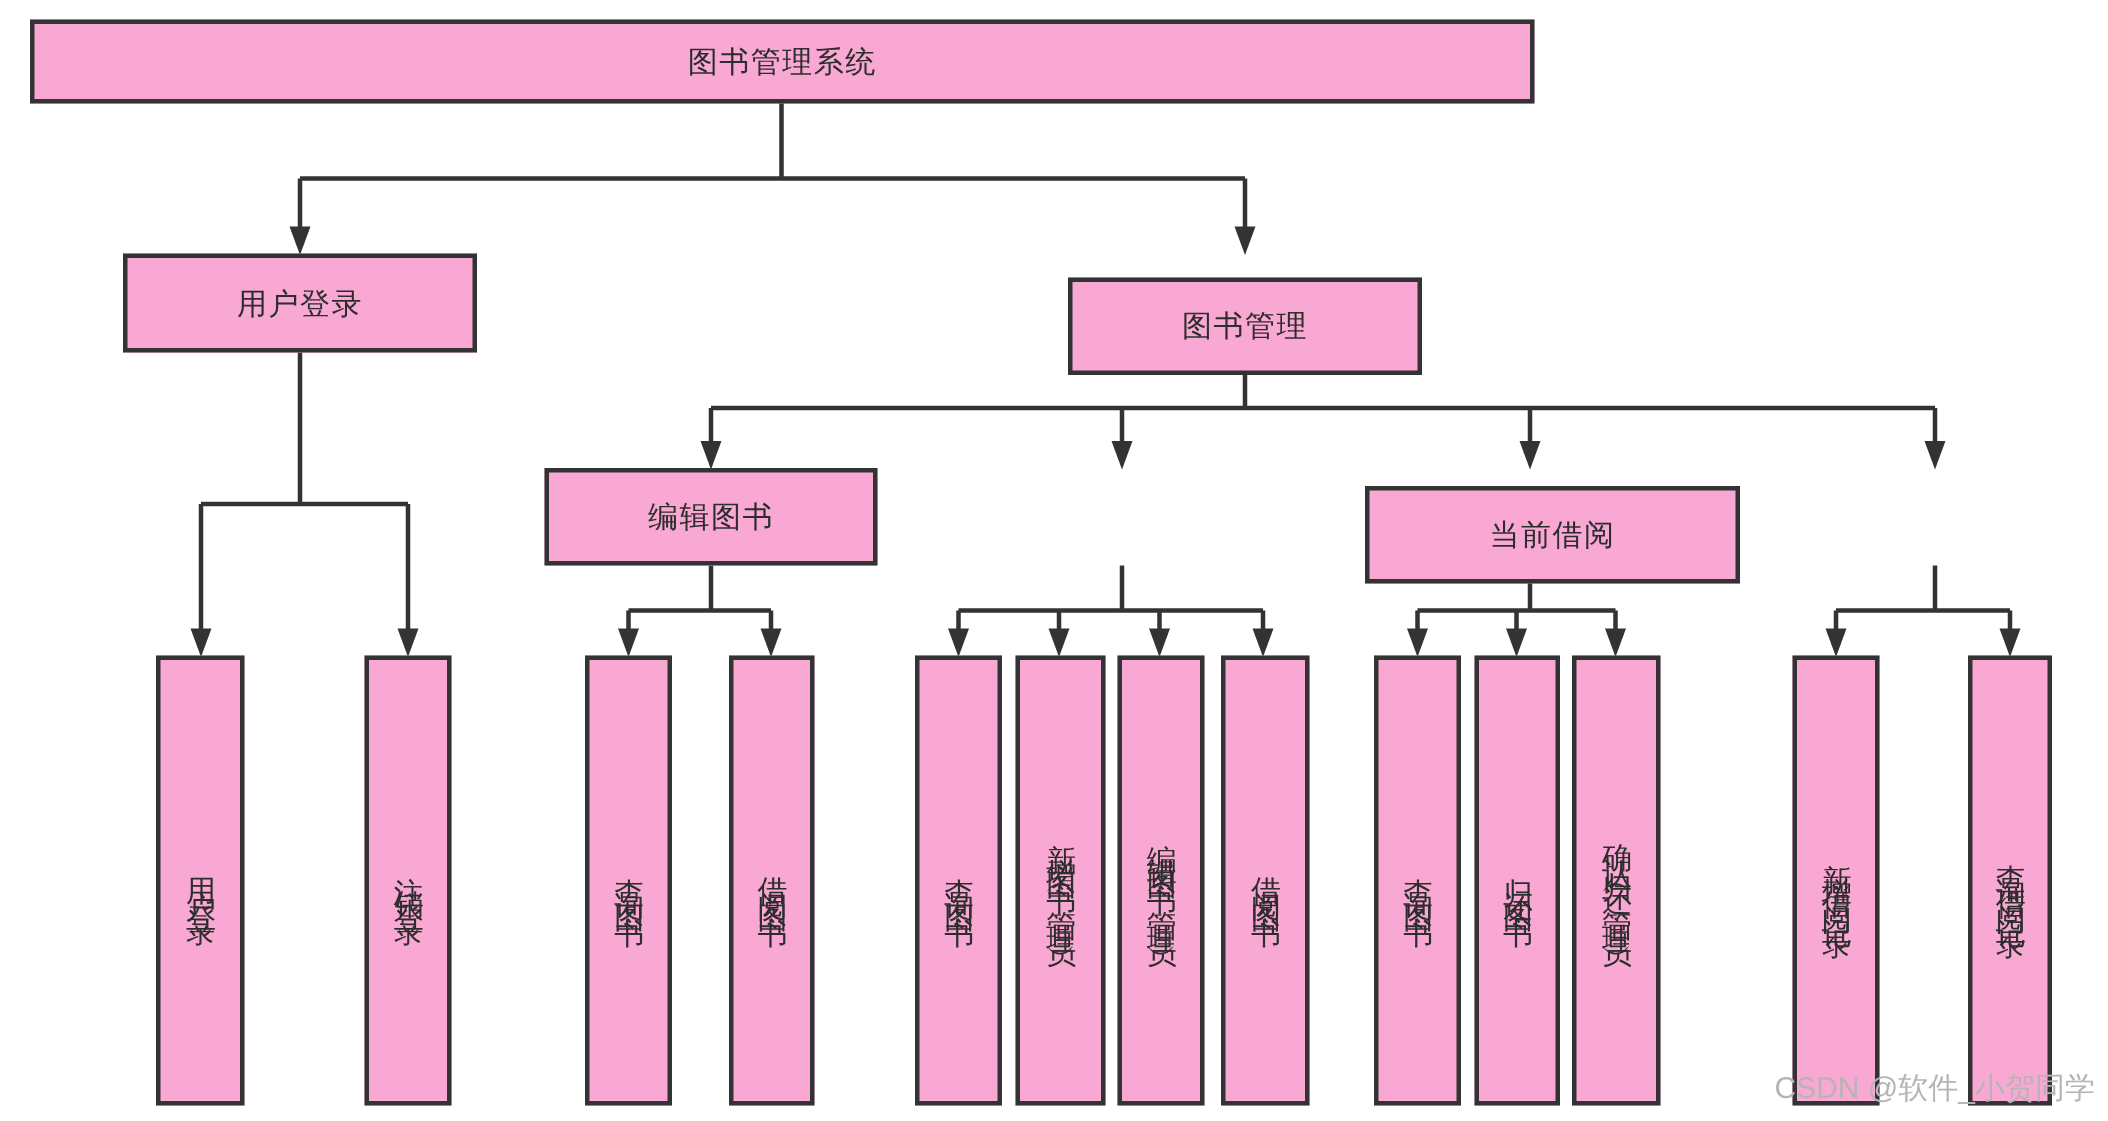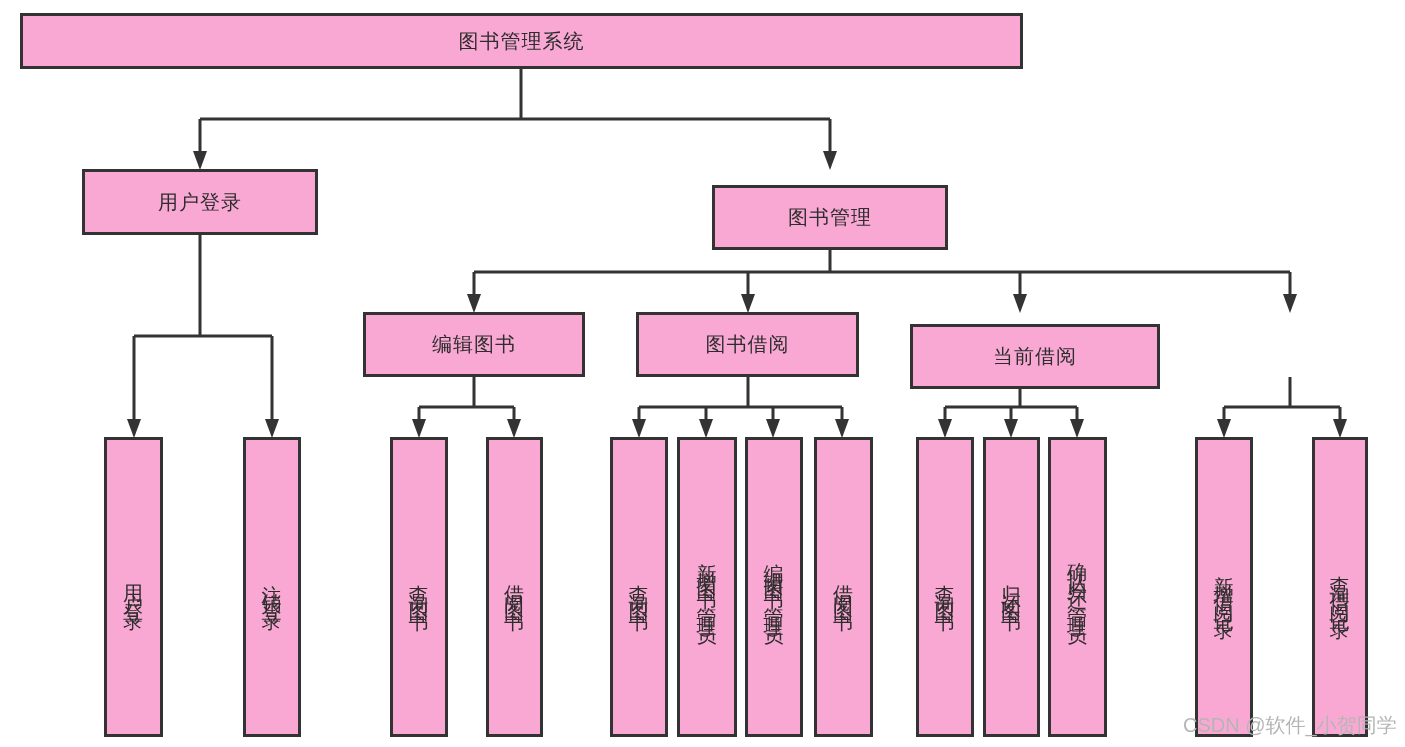--- a/index.html
+++ b/index.html
@@ -119,23 +119,20 @@
   <div class="node l2-a">
     <span class="hlabel">用户登录</span>
   </div>
   <div class="node l2-b">
     <span class="hlabel">图书管理</span>
   </div>
 
   <div class="node l3-a">
     <span class="hlabel">编辑图书</span>
   </div>
-  <div class="node l3-b">
-    <span class="hlabel">图书借阅</span>
-  </div>
   <div class="node l3-c">
     <span class="hlabel">当前借阅</span>
   </div>
 
   <div class="node leaf lf1">
     <span class="vlabel">用户登录</span>
   </div>
   <div class="node leaf lf2">
     <span class="vlabel">注销登录</span>
   </div>

